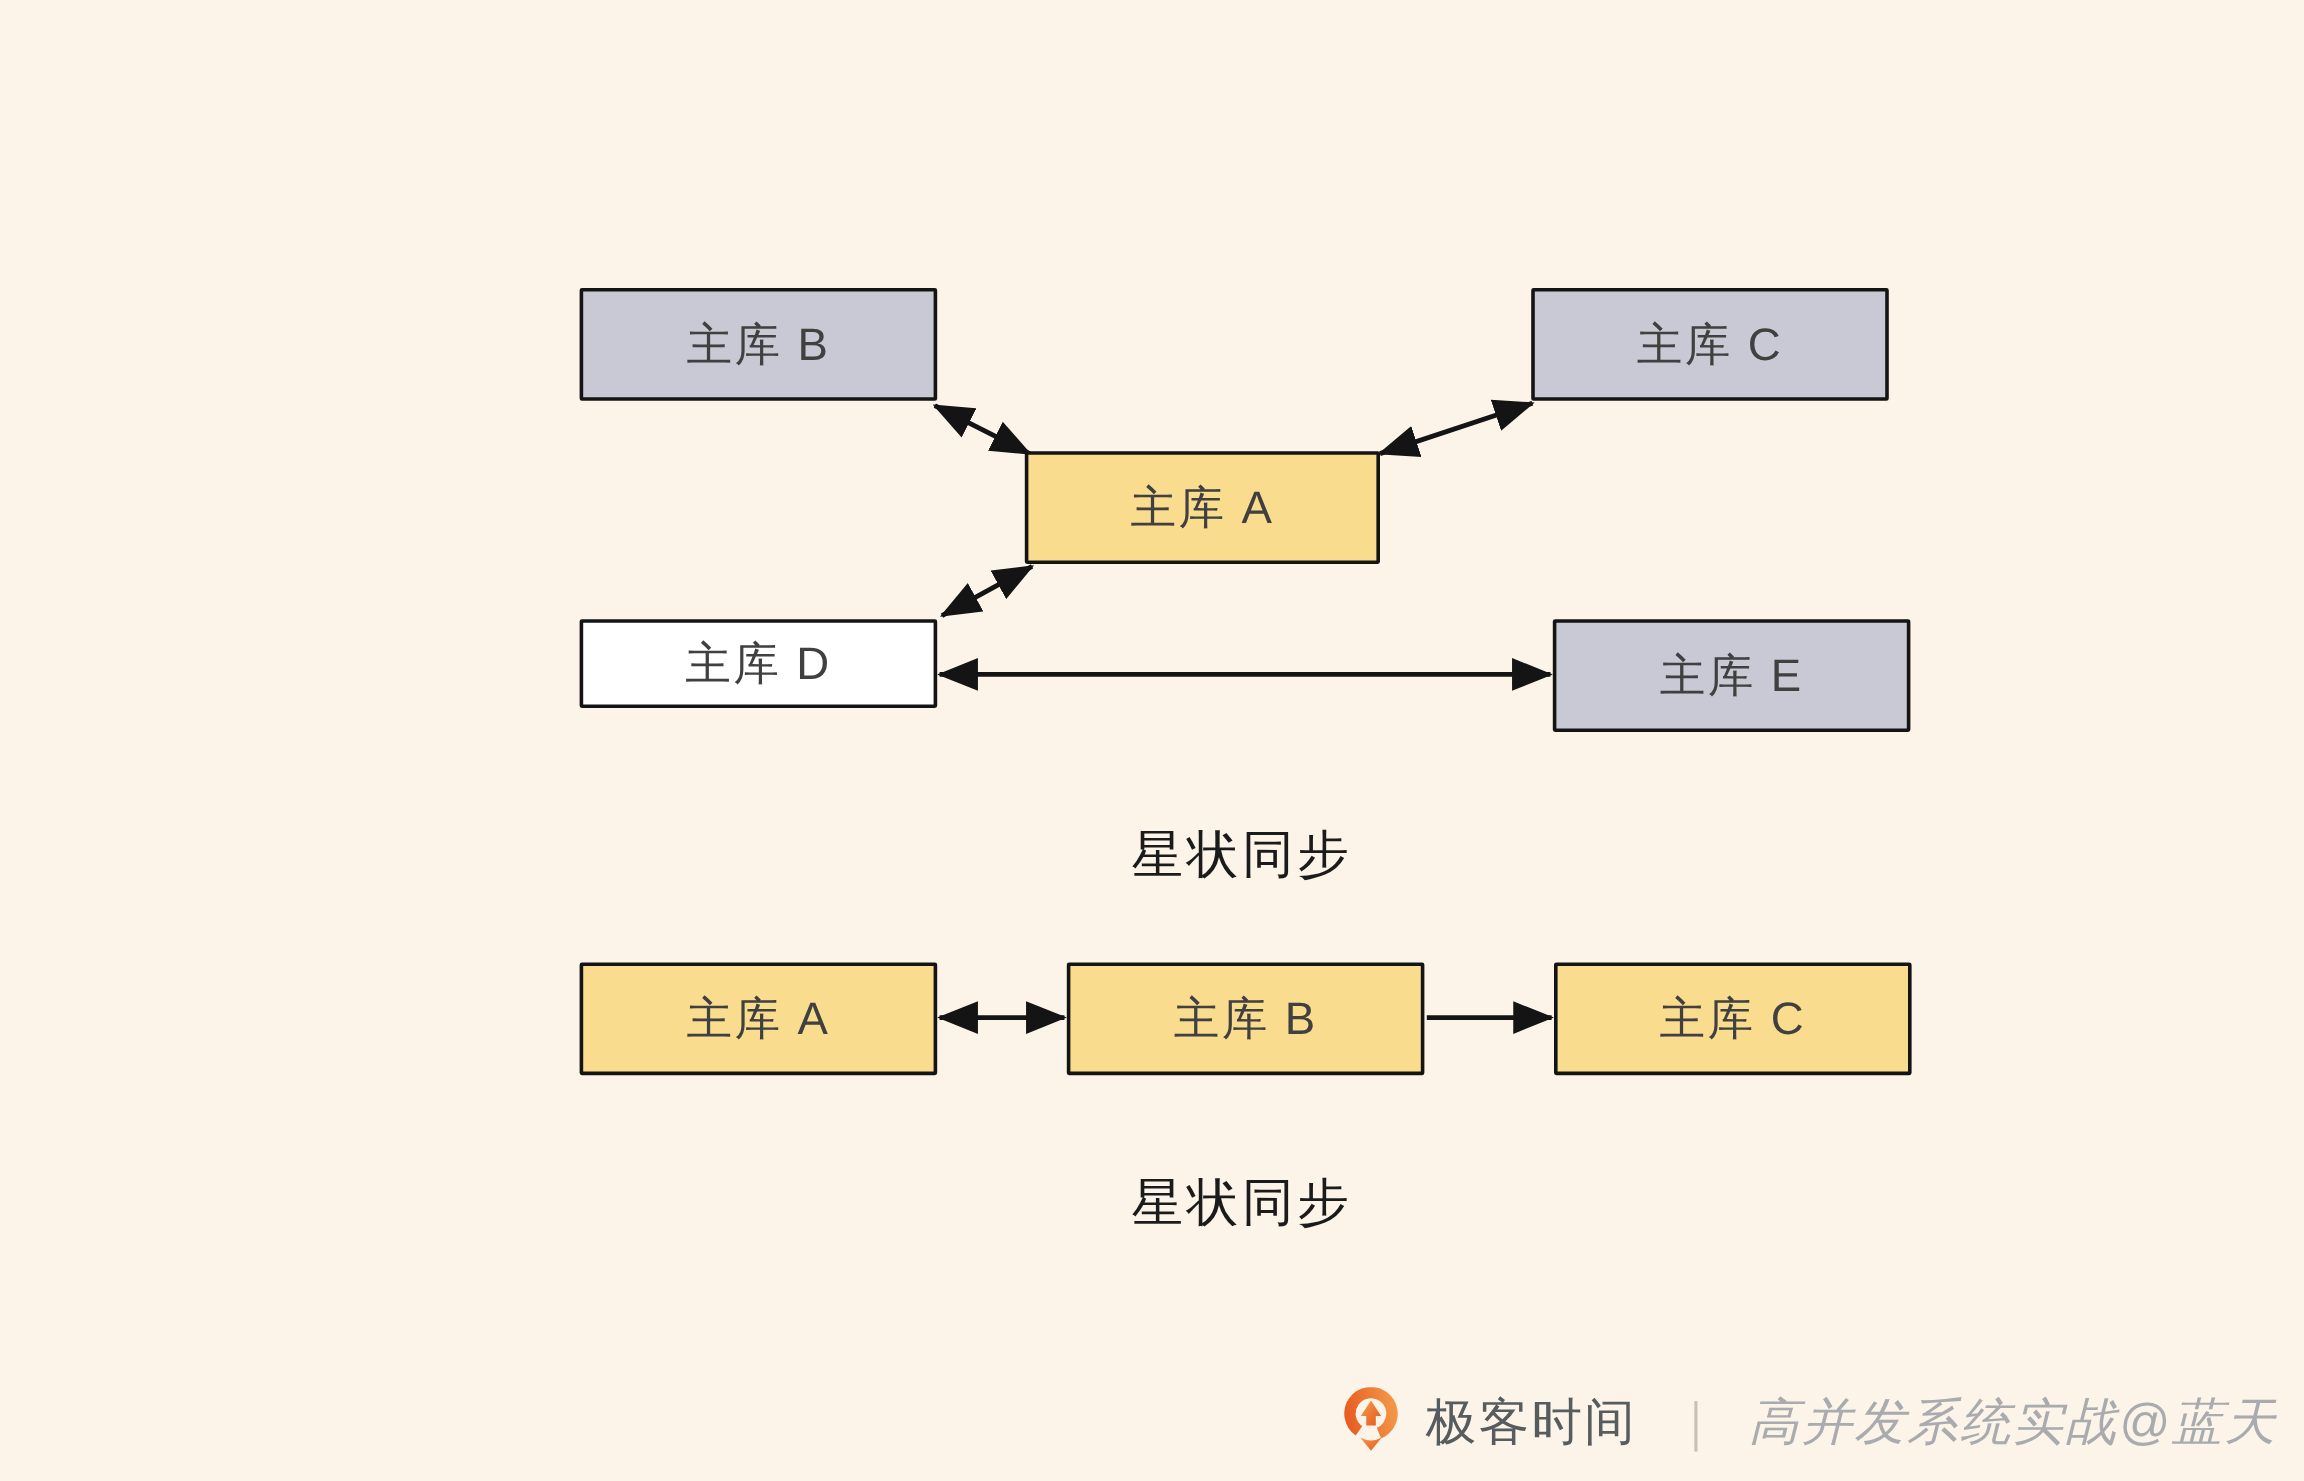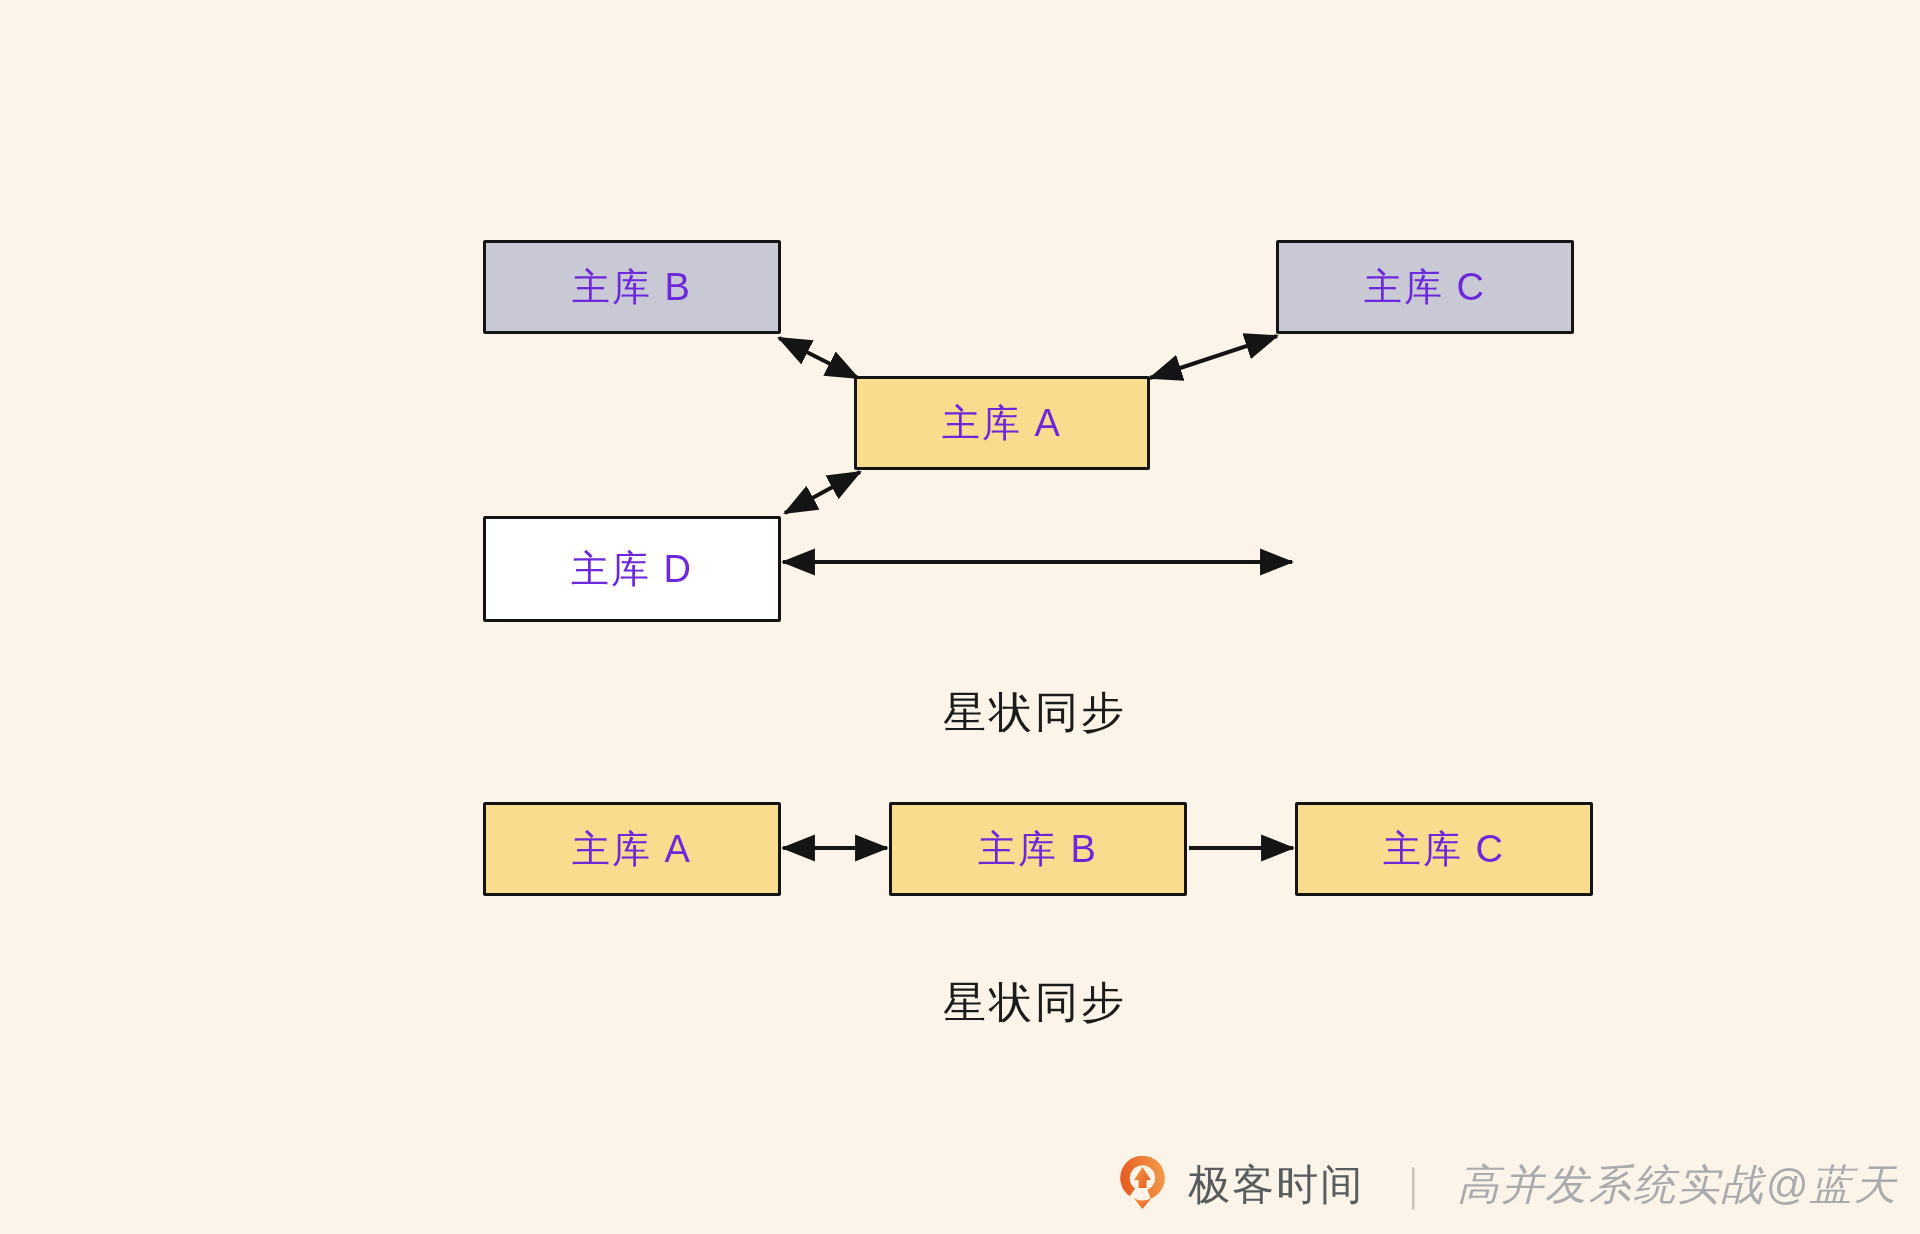--- a/index.html
+++ b/index.html
@@ -21,29 +21,29 @@
   }
   .node {
     position: absolute;
     box-sizing: border-box;
     border: 3px solid #141414;
     border-radius: 2px;
     display: flex;
     align-items: center;
     justify-content: center;
     font-size: 38px;
-    color: #6d28d9;
+    color: #404040;
     letter-spacing: 2px;
     white-space: nowrap;
   }
   
   .node-b  { left: 483px;  top: 240px; width: 298px; height: 94px; }
   .node-c  { left: 1276px; top: 240px; width: 298px; height: 94px; }
   .node-a  { left: 854px;  top: 376px; width: 296px; height: 94px; }
-  .node-d  { left: 483px;  top: 516px; width: 298px; height: 106px; }
+  .node-d  { left: 483px;  top: 516px; width: 298px; height: 74px; }
   .node-e  { left: 1294px; top: 516px; width: 298px; height: 94px; }
   
   .node-a2 { left: 483px;  top: 802px; width: 298px; height: 94px; }
   .node-b2 { left: 889px;  top: 802px; width: 298px; height: 94px; }
   .node-c2 { left: 1295px; top: 802px; width: 298px; height: 94px; }
 
   .caption {
     position: absolute;
     width: 500px;
     text-align: center;
@@ -105,20 +105,23 @@
   </div>
   <div class="node node-c" style="background: rgb(201, 201, 214);">
     <span>主库 C</span>
   </div>
   <div class="node node-a" style="background: rgb(250, 220, 143);">
     <span>主库 A</span>
   </div>
   <div class="node node-d" style="background: rgb(255, 255, 255);">
     <span>主库 D</span>
   </div>
+  <div class="node node-e" style="background: rgb(201, 201, 214);">
+    <span>主库 E</span>
+  </div>
   <div class="caption caption-star">星状同步</div>
 
   <div class="node node-a2" style="background: rgb(250, 220, 143);">
     <span>主库 A</span>
   </div>
   <div class="node node-b2" style="background: rgb(250, 220, 143);">
     <span>主库 B</span>
   </div>
   <div class="node node-c2" style="background: rgb(250, 220, 143);">
     <span>主库 C</span>

